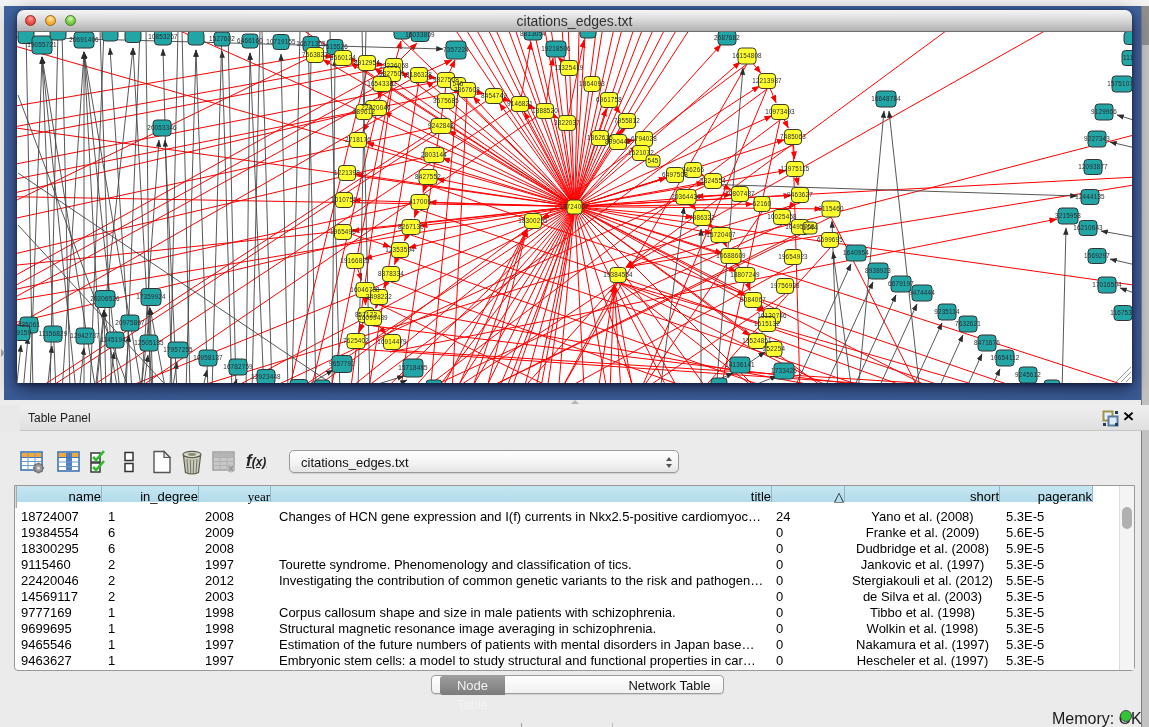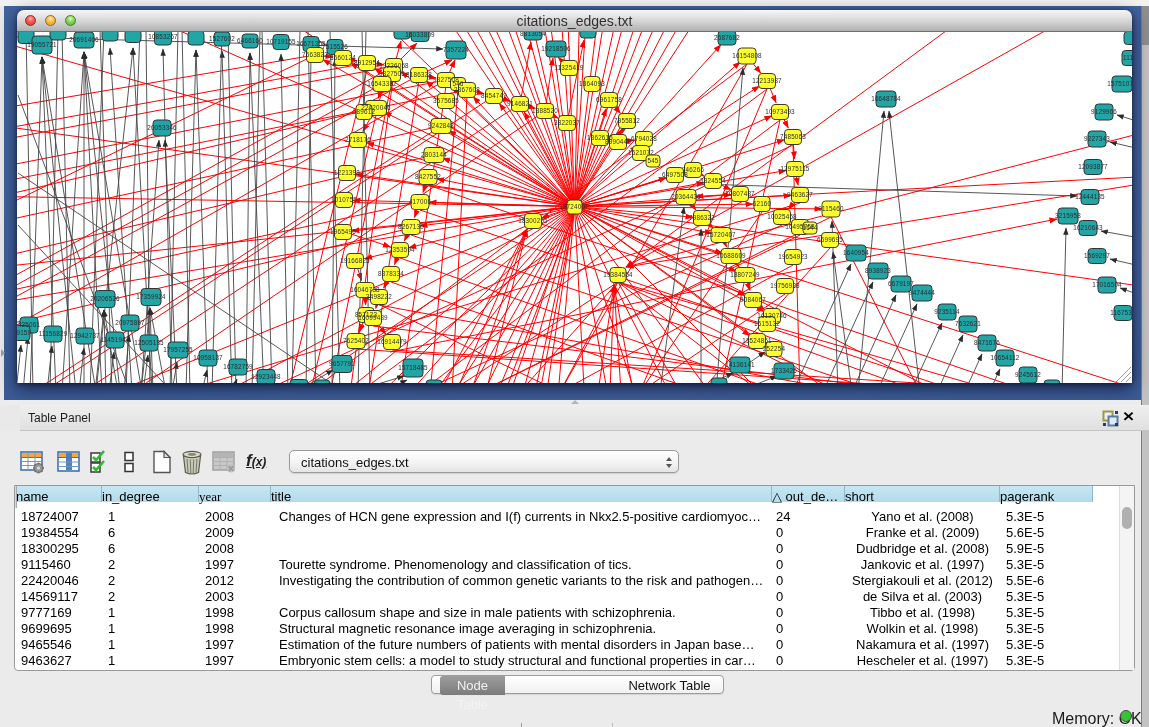--- a/index.html
+++ b/index.html
@@ -38,21 +38,21 @@
 #toolbar { position:absolute; left:0px; top:0px; width:0; height:0; }
 #dropdown { position:absolute; left:289px; top:450px; width:390px; height:23px; border:1px solid #9b9b9b; border-radius:5px;
   background:linear-gradient(#ffffff,#f2f2f2 60%, #e4e4e4); box-shadow:0 1px 1px rgba(0,0,0,0.12); }
 #ddtext { position:absolute; left:11px; top:4px; font-size:13px; color:#111; }
 .ddt { position:absolute; left:376px; width:0; height:0; border-left:3.5px solid transparent; border-right:3.5px solid transparent; }
 #ddup { top:6px; border-bottom:4.5px solid #555; }
 #dddn { top:13px; border-top:4.5px solid #555; }
 #tablebox { position:absolute; left:14px; top:485px; width:1121px; height:186px; background:#fff;
   border:1px solid #999; border-radius:0 0 4px 4px; }
 .th { position:absolute; top:486px; height:16px; background:linear-gradient(#c7e6f2,#b2dbeb);
-  border-right:1px solid #8fb8ca; font-size:13px; color:#000; text-align:left; line-height:22px; }
+  border-right:1px solid #8fb8ca; font-size:13px; color:#000; text-align:right; line-height:22px;padding-left:24px; }
 #thleft { position:absolute; left:15px; top:486px; width:2px; height:22px; background:#d8d8d8; border-right:1px solid #aaa; }
 #rowclip { position:absolute; left:15px; top:508px; width:1104px; height:160px; overflow:hidden; background:#fff; }
 .trow { position:absolute; left:0; width:1121px; height:16px; font-size:13px; color:#000; }
 .trow span { position:absolute; top:1px; white-space:nowrap; }
 .c0 { left:6px; } .c1 { left:93px; } .c2 { left:190px; } .c3 { left:264px; }
 .c4 { left:761px; } .c5 { left:830px; width:155px; text-align:center; } .c6 { left:991px; }
 #vscroll { position:absolute; left:1119px; top:486px; width:15px; height:184px; background:#f4f4f4; border-left:1px solid #dcdcdc; }
 #vthumb { position:absolute; left:1121.5px; top:507px; width:10px; height:22px; background:#b0b0b0; border-radius:5px; }
 #tabs { position:absolute; left:431px; top:675px; width:293px; height:19px; border:1px solid #9d9d9d; border-radius:4px;
   background:linear-gradient(#ffffff,#f1f1f1); box-shadow:0 1px 1px rgba(0,0,0,0.1); }
@@ -822,21 +822,21 @@
         <span class="c5">Jankovic et al. (1997)</span>
         <span class="c6">5.3E-5</span>
       </div>
 <div class="trow" style="top:64px">
 <span class="c0">22420046</span>
         <span class="c1">2</span>
         <span class="c2">2012</span>
         <span class="c3">Investigating the contribution of common genetic variants to the risk and pathogen…</span>
         <span class="c4">0</span>
         <span class="c5">Stergiakouli et al. (2012)</span>
-        <span class="c6">5.5E-6</span>
+        <span class="c6">5.5E-5</span>
       </div>
 <div class="trow" style="top:80px">
 <span class="c0">14569117</span>
         <span class="c1">2</span>
         <span class="c2">2003</span>
         <span class="c4">0</span>
         <span class="c5">de Silva et al. (2003)</span>
         <span class="c6">5.3E-5</span>
       </div>
 <div class="trow" style="top:96px">

